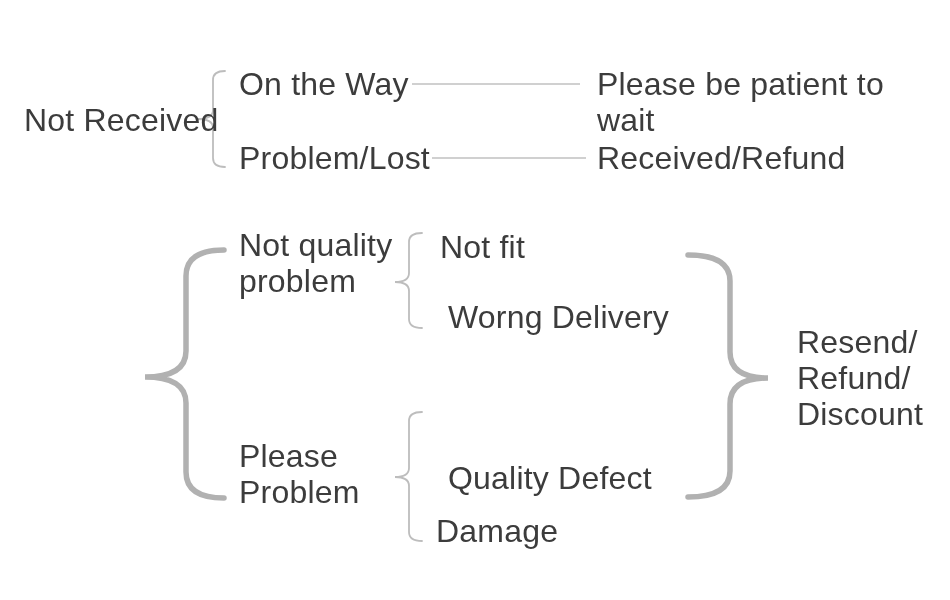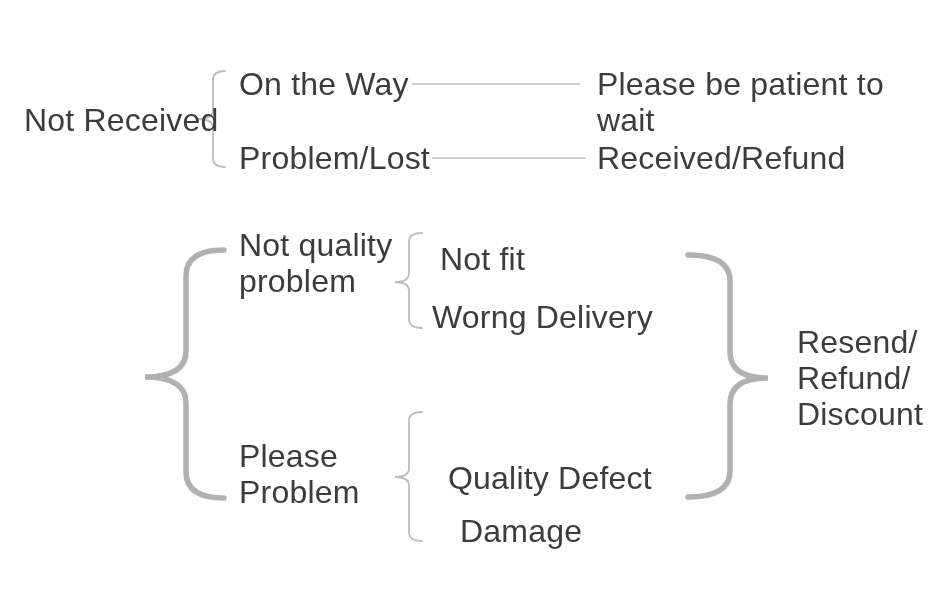--- a/index.html
+++ b/index.html
@@ -49,23 +49,23 @@
   </svg>
 
   <div class="t" style="left:24px; top:102px;">Not Received</div>
   <div class="t" style="left:239px; top:66px;">On the Way</div>
   <div class="t" style="left:597px; top:66px;">Please be patient to wait</div>
   <div class="t" style="left:239px; top:140px;">Problem/Lost</div>
   <div class="t" style="left:597px; top:140px;">Received/Refund</div>
 
   <div class="t" style="left:239px; top:227px;">Not quality
 problem</div>
-  <div class="t" style="left:440px; top:229px;margin-top:12px;">Not fit</div>
-  <div class="t" style="left:432px; top:299px;">Worng Delivery</div>
+  <div class="t" style="left:440px; top:229px;">Not fit</div>
+  <div class="t" style="left:448px; top:299px;">Worng Delivery</div>
   <div class="t" style="left:239px; top:438px;">Please
 Problem</div>
   <div class="t" style="left:440px; top:460px;margin-left:8px;">Quality Defect</div>
-  <div class="t" style="left:460px; top:513px;">Damage</div>
+  <div class="t" style="left:436px; top:513px;">Damage</div>
   <div class="t" style="left:797px; top:324px;">Resend/
 Refund/
 Discount</div>
 
 </div>
 
 </body></html>

